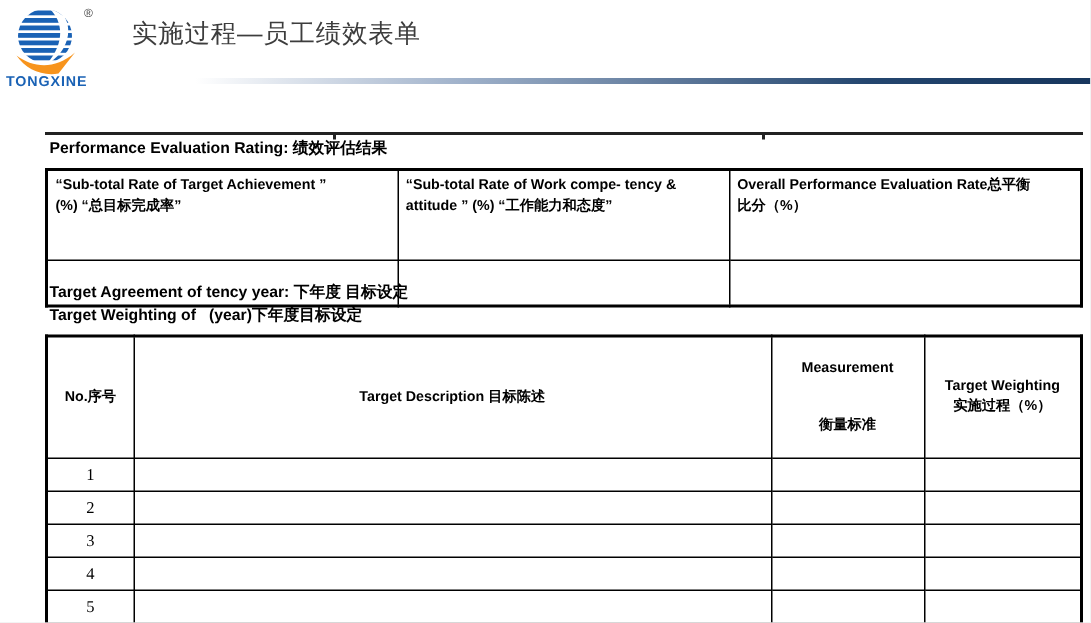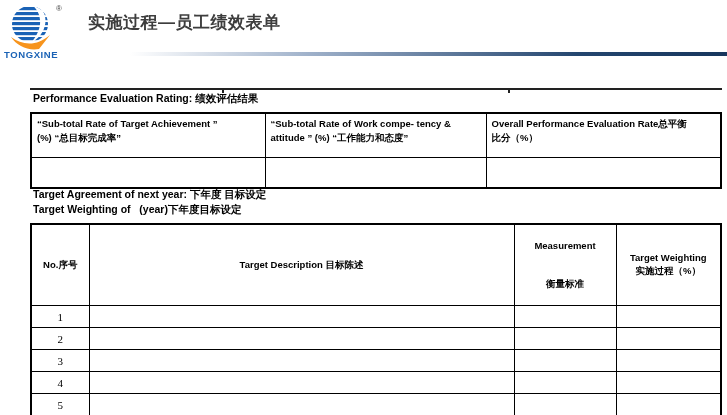--- a/index.html
+++ b/index.html
@@ -14,21 +14,21 @@
   .logo svg { display:block; }
   .brand {
     position:absolute; left:0px; top:45px; width:70px;
     font-size:9.5px; font-weight:bold; letter-spacing:0.6px; color:#1A62B5;
   }
   .regmark { position:absolute; left:52px; top:0px; font-size:8px; color:#444; }
 
   
   .title {
     position:absolute; left:88px; top:11px; margin:0;
-    font-size:17px; font-weight:bold; color:#3d3d3d; letter-spacing:0.5px;
+    font-size:17px; font-weight:normal; color:#3d3d3d; letter-spacing:0.5px;
   }
   .title-rule {
     position:absolute; left:130px; top:52px; width:597px; height:4px;
     background:linear-gradient(to right, rgba(160,175,200,0), #9fb1ca 30%, #24466f 75%, #17365d 100%);
   }
 
   .rating-line {
     position:absolute; left:33px; top:66px; width:680px;
     font-size:9.5px; font-weight:bold; white-space:pre-wrap;
   }
@@ -41,21 +41,21 @@
     position:absolute; left:33px; top:92px;
     font-size:10.5px; font-weight:bold;
   }
 
   
   table { border-collapse:collapse; table-layout:fixed; position:absolute; background:#fff; }
   .t1 { left:30px; top:112px; width:690px; border:2px solid #000; }
   .t1 th {
     border:1px solid #000; vertical-align:top; text-align:left;
     font-size:9.5px; font-weight:bold; line-height:1.5;
-    padding:3px 4px 2px 5px; height:38px; white-space:pre-line;
+    padding:3px 4px 18px 5px; height:38px; white-space:pre-line;
   }
   .t1 td { border:1px solid #000; height:27px; }
 
   .ta-line { position:absolute; left:33px; font-size:10.5px; font-weight:bold; white-space:pre-wrap; }
   .ta-1 { top:188px; }
   .ta-2 { top:203px; }
 
   .t2 { left:30px; top:223px; width:690px; border:2px solid #000; }
   .t2 th {
     border:1px solid #000; text-align:center; vertical-align:middle;
@@ -125,21 +125,21 @@
     </thead>
     <tbody>
       <tr>
         <td></td>
         <td></td>
         <td></td>
       </tr>
     </tbody>
   </table>
 
-  <div class="ta-line ta-1">Target Agreement of next year: 下年度 目标设定</div>
+  <div class="ta-line ta-1">Target Agreement of tency year: 下年度 目标设定</div>
   <div class="ta-line ta-2">Target Weighting of   (year)下年度目标设定</div>
 
   <table class="t2">
     <colgroup>
         <col style="width:58px">
         <col style="width:425px">
         <col style="width:102px">
         <col style="width:105px">
       </colgroup>
     <thead>

